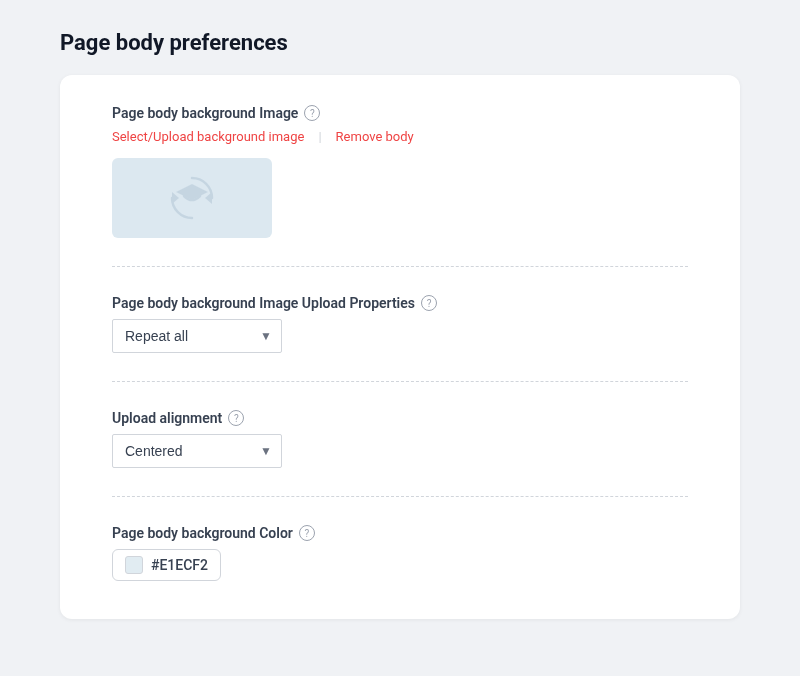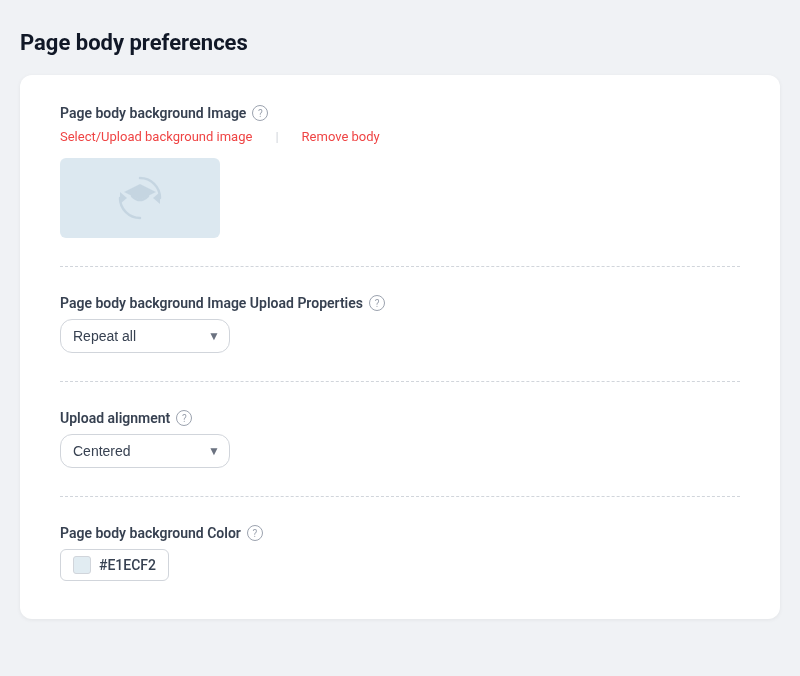--- a/index.html
+++ b/index.html
@@ -11,34 +11,34 @@
     body {
       background-color: #f0f2f5;
       font-family: -apple-system, BlinkMacSystemFont, 'Segoe UI', Roboto, sans-serif;
       display: flex;
       justify-content: center;
       padding: 30px 20px;
       min-height: 676px;
     }
 
     .page-container {
-      width: 760px;
+      width: 680px;
     }
 
     .page-title {
       font-size: 22px;
       font-weight: 700;
       color: #111827;
       margin-bottom: 20px;
     }
 
     .card {
       background: #ffffff;
       border-radius: 12px;
-      padding: 30px 40px;
+      padding: 30px 52px;
       box-shadow: 0 1px 4px rgba(0,0,0,0.06);
     }
 
     .section {
       padding-bottom: 28px;
       margin-bottom: 28px;
       border-bottom: 1px dashed #d1d5db;
     }
 
     .section:last-child {
@@ -70,21 +70,21 @@
       justify-content: center;
       font-size: 10px;
       color: #9ca3af;
       cursor: pointer;
       flex-shrink: 0;
     }
 
     .link-row {
       display: flex;
       align-items: center;
-      gap: 15px;
+      gap: 6px;
       margin-bottom: 14px;
     }
 
     .link-action {
       font-size: 13px;
       color: #ef4444;
       cursor: pointer;
       text-decoration: none;
     }
 
@@ -113,21 +113,21 @@
     .select-wrapper {
       position: relative;
       display: inline-block;
     }
 
     .select-input {
       appearance: none;
       -webkit-appearance: none;
       background: #ffffff;
       border: 1px solid #d1d5db;
-      border-radius: 12px;
+      border-radius: 2px;
       padding: 8px 36px 8px 12px;
       font-size: 14px;
       color: #374151;
       cursor: pointer;
       outline: none;
       min-width: 170px;
     }
 
     .select-arrow {
       position: absolute;

